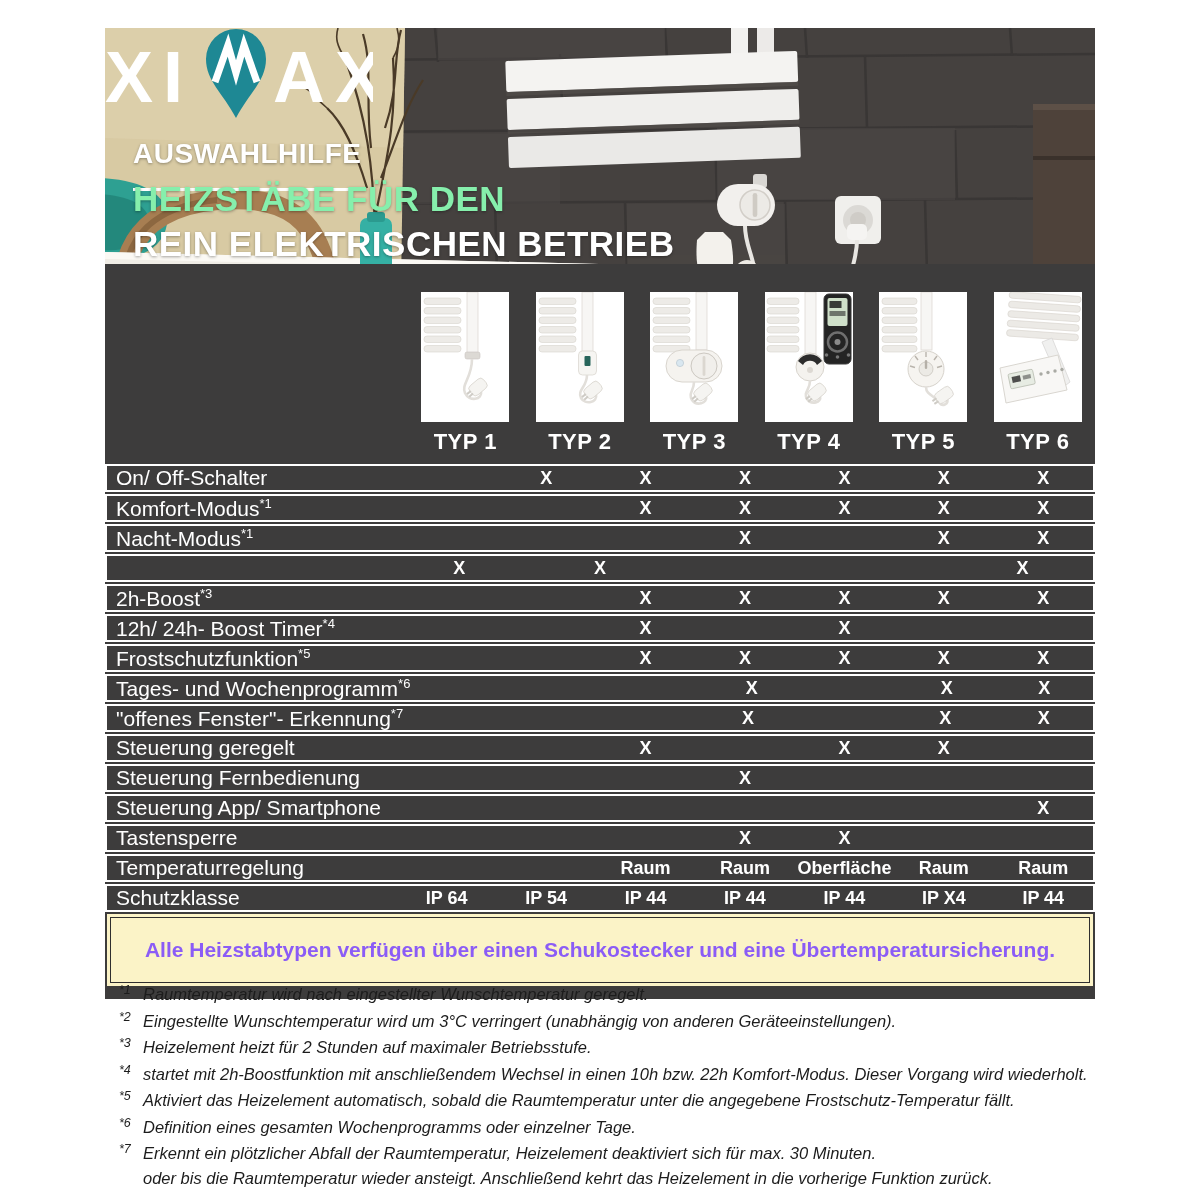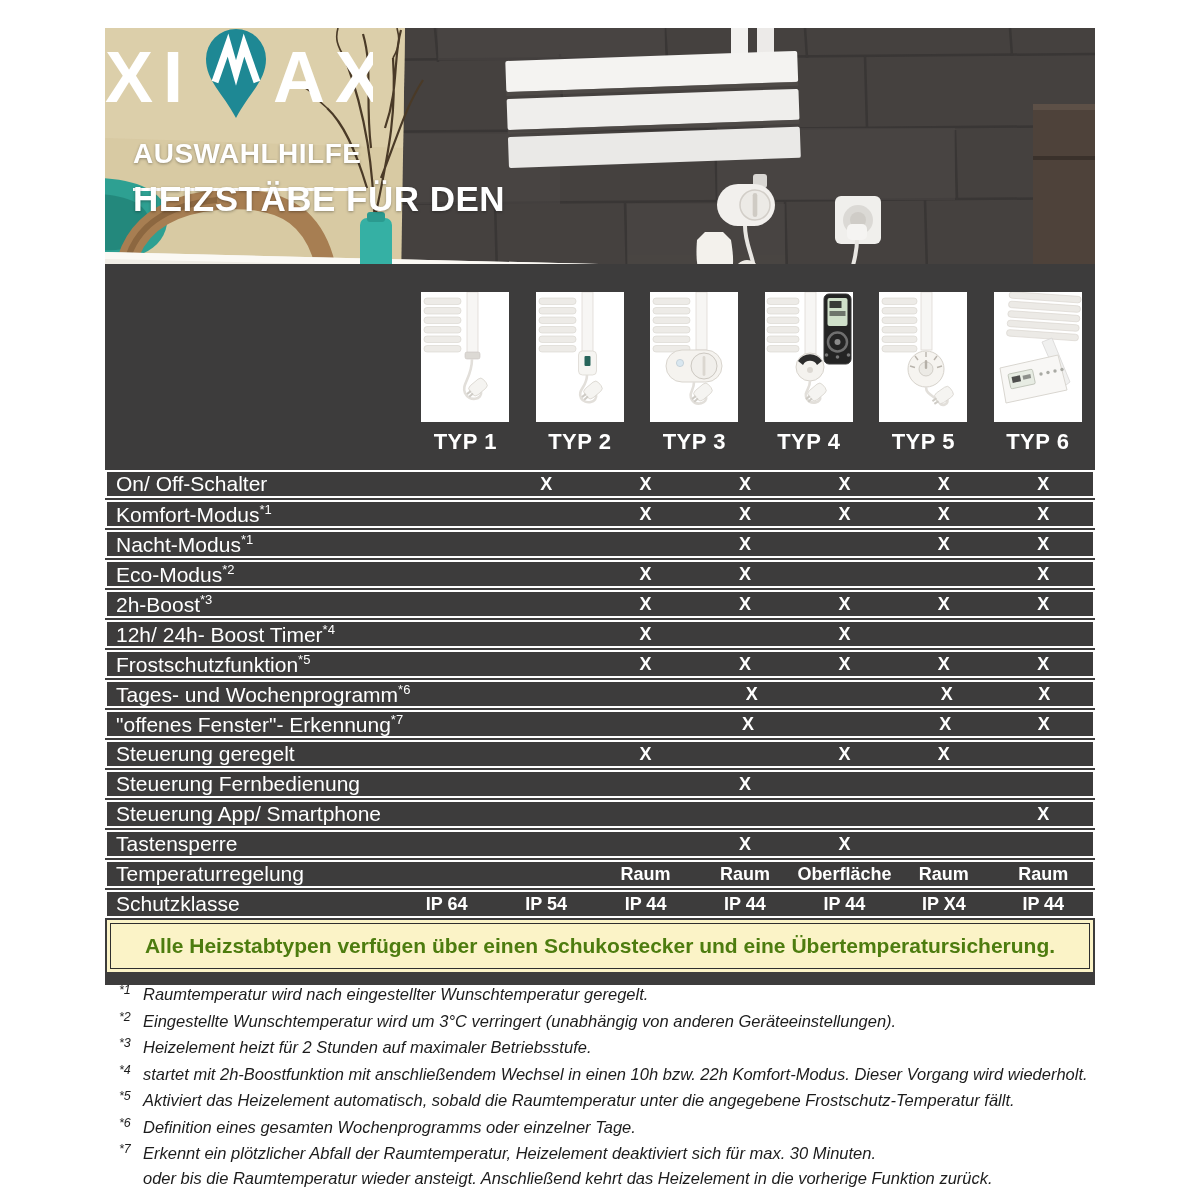--- a/index.html
+++ b/index.html
@@ -6,43 +6,43 @@
   .page{position:relative;width:1200px;height:1200px;background:#ffffff;overflow:hidden;
         font-family:"Liberation Sans",sans-serif;}
 
   
   .hero{position:absolute;left:105px;top:0;width:990px;height:244px;overflow:hidden;background:#474341;margin-top:28px;}
   .hero svg{position:absolute;left:0;top:0;}
   .logo{position:absolute;left:24px;top:10px;}
   .kicker{position:absolute;left:28px;top:110px;color:#fff;font-weight:bold;font-size:28px;
           letter-spacing:.5px;border-bottom:3px solid #fff;padding-bottom:18px;
           text-shadow:0 1px 3px rgba(0,0,0,.35);}
-  .h1a{position:absolute;left:28px;top:151px;color:#ffffff;font-weight:bold;font-size:35px;
+  .h1a{position:absolute;left:28px;top:151px;color:#86efac;font-weight:bold;font-size:35px;
        letter-spacing:.5px;text-shadow:0 1px 3px rgba(0,0,0,.35);}
   .h1b{position:absolute;left:28px;top:196px;color:#fff;font-weight:bold;font-size:35px;
        letter-spacing:.5px;text-shadow:0 1px 3px rgba(0,0,0,.35);}
 
   
   .tablewrap{position:absolute;left:105px;top:264px;width:990px;background:#3d3c3c;padding-bottom:13px;}
   .products{display:flex;padding-top:28px;height:172px;margin-left:20px;}
   .prod-spacer{flex:0 0 283px;}
   .prod-col{flex:1;display:flex;flex-direction:column;align-items:center;}
   .panel{width:88px;height:130px;background:#ffffff;overflow:hidden;}
   .typlabel{margin-top:7px;color:#ffffff;font-weight:bold;font-size:22px;letter-spacing:.5px;}
 
-  .rows{margin-top:6px;}
+  .rows{margin-top:0;}
   .frow{box-sizing:border-box;height:28px;border:2px solid #ffffff;margin-bottom:2px;
         background:#3d3c3c;display:flex;align-items:center;}
   .flabel{flex:0 0 281px;padding-left:9px;color:#ffffff;font-size:21px;white-space:nowrap;}
   .flabel sup{font-size:13px;}
   .fcell{flex:1;text-align:center;color:#ffffff;font-weight:bold;font-size:18px;}
 
   .notebar{margin:2px 2px 0 2px;background:#fbf3c7;padding:3px;}
-  .notebar .inner{border:1px solid #2f2e2e;text-align:center;padding:10px 4px;
-        font-weight:bold;font-size:21px;color:#4d7c0f;}
+  .notebar .inner{border:1px solid #2f2e2e;text-align:center;padding:20px 4px;
+        font-weight:bold;font-size:21px;color:#8b5cf6;}
 
   
   .foots{position:absolute;left:105px;top:984px;width:990px;color:#1c1c1c;}
   .fnote{display:flex;align-items:flex-start;margin-bottom:6.5px;font-style:italic;font-size:16.5px;line-height:20px;}
   .fnote .mark{flex:0 0 24px;margin-left:14px;font-size:12.5px;position:relative;top:-4px;}
   .fnote .txt{flex:1;}
   .fnote .txt .l2{display:block;margin-top:5px;}
 </style>
 </head>
 <body>
@@ -130,20 +130,21 @@
 
     <svg class="logo" width="268" height="94" viewBox="0 0 268 94">
       <text x="0" y="74" font-family="Liberation Sans, sans-serif" font-size="72" font-weight="bold" fill="#ffffff" letter-spacing="10">XI</text>
       <path d="M131,90 C118,65 101,53 101,31 A30,30 0 1,1 161,31 C161,53 144,65 131,90 Z" fill="#1e8894"></path>
       <polyline points="110,54 123,17 131,45 139,17 152,54" fill="none" stroke="#ffffff" stroke-width="7"></polyline>
       <text x="168" y="74" font-family="Liberation Sans, sans-serif" font-size="72" font-weight="bold" fill="#ffffff" letter-spacing="10">AX</text>
     </svg>
 
     <div class="kicker">AUSWAHLHILFE</div>
     <div class="h1a">HEIZSTÄBE FÜR DEN</div>
+    <div class="h1b">REIN ELEKTRISCHEN BETRIEB</div>
   </div>
 
   <div class="tablewrap">
     <div class="products" id="products">
       <div class="prod-spacer"></div>
     <div class="prod-col">
           <div class="panel"><svg viewBox="0 0 88 130" width="88" height="130">
               <rect x="3" y="6" width="37" height="6.5" rx="3" fill="#edebe7" stroke="#d7d3cc" stroke-width="0.6"></rect>
               <rect x="3" y="15.5" width="37" height="6.5" rx="3" fill="#edebe7" stroke="#d7d3cc" stroke-width="0.6"></rect>
               <rect x="3" y="25" width="37" height="6.5" rx="3" fill="#edebe7" stroke="#d7d3cc" stroke-width="0.6"></rect>
@@ -310,21 +311,20 @@
           <div class="flabel">Nacht-Modus<sup>*1</sup></div>
           <div class="fcell"></div>
           <div class="fcell"></div>
           <div class="fcell"></div>
           <div class="fcell">X</div>
           <div class="fcell"></div>
           <div class="fcell">X</div>
           <div class="fcell">X</div>
         </div>
         <div class="frow">
-          <div class="flabel">Eco-Modus<sup>*2</sup></div>
           <div class="fcell"></div>
           <div class="fcell"></div>
           <div class="fcell">X</div>
           <div class="fcell">X</div>
           <div class="fcell"></div>
           <div class="fcell"></div>
           <div class="fcell">X</div>
         </div>
         <div class="frow">
           <div class="flabel">2h-Boost<sup>*3</sup></div>

